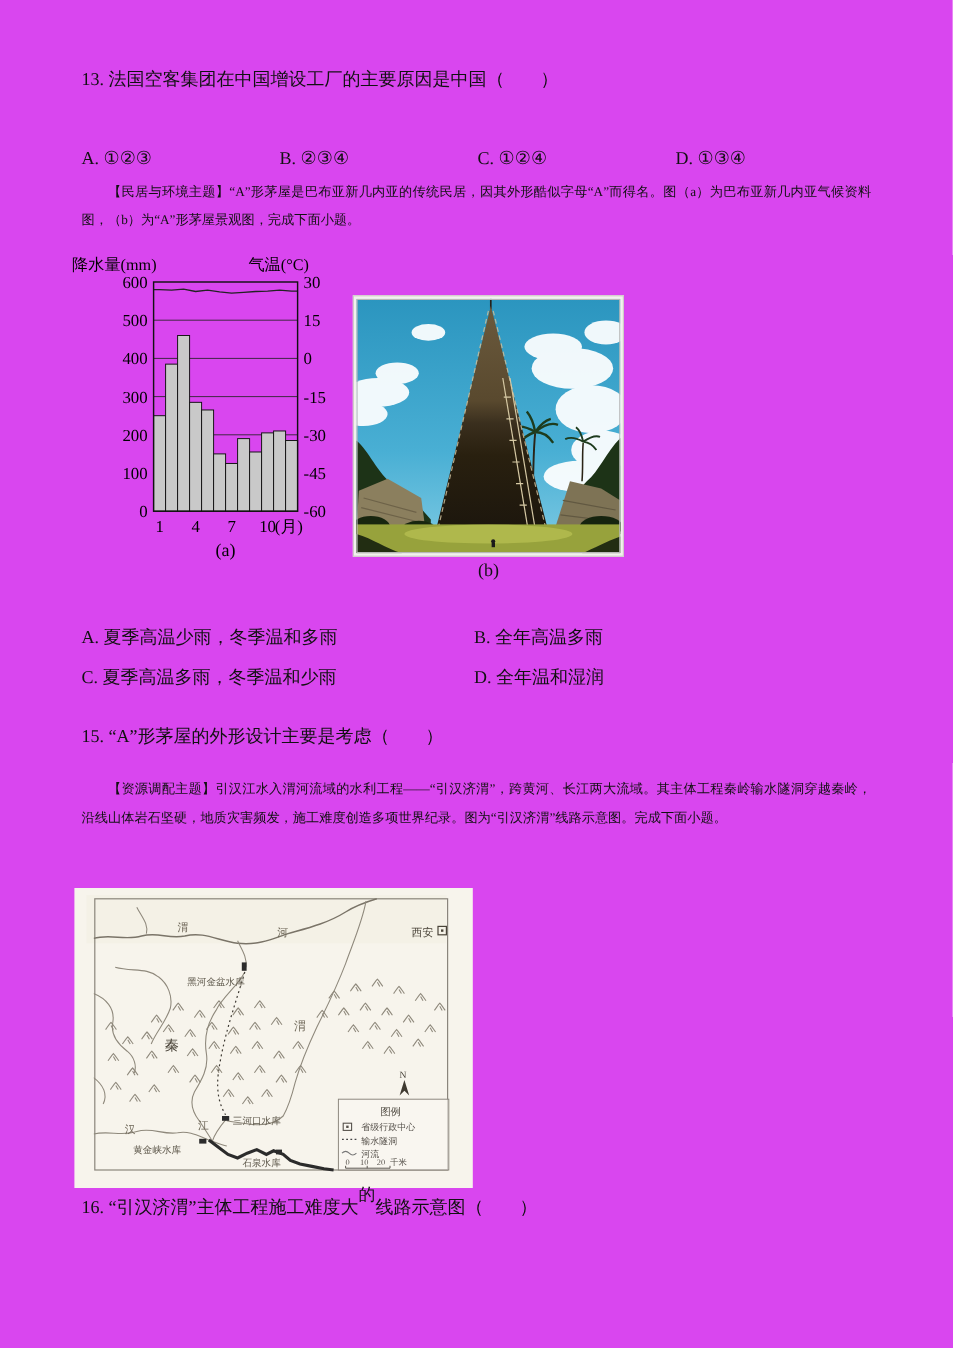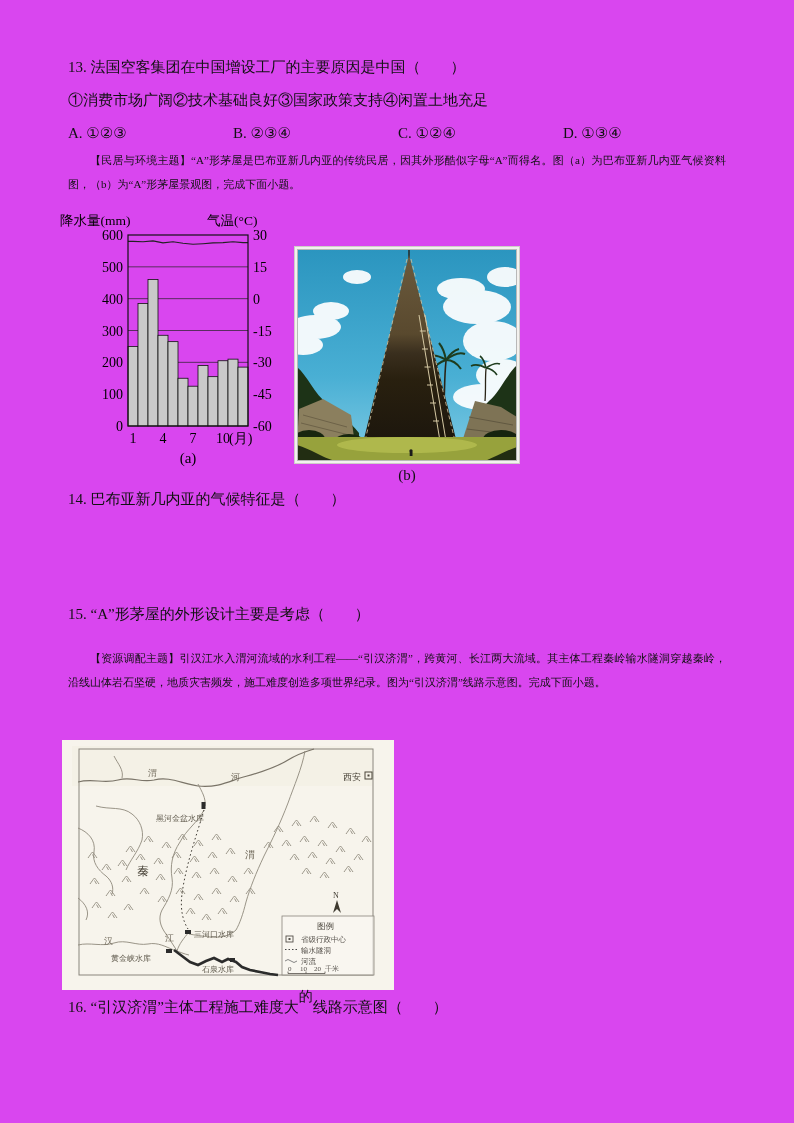--- a/index.html
+++ b/index.html
@@ -18,21 +18,20 @@
   #map-bg{position:absolute;left:62px;top:740px;width:332px;height:250px;background:#f7f4ec;}
   #map-bg:before{content:"";position:absolute;left:10px;top:6px;width:300px;height:40px;background:#f2eee2;opacity:.6;}
   svg text{font-family:"Liberation Serif","DejaVu Serif",serif;}
 </style>
 </head>
 <body>
 
 <div id="page">
 
   <div class="line" style="top:57px">13. 法国空客集团在中国增设工厂的主要原因是中国（　　）</div>
-  <div class="line" style="top:90px">①消费市场广阔②技术基础良好③国家政策支持④闲置土地充足</div>
   <div class="line opts4" style="top:123px">
     <span>A. ①②③</span>
     <span>B. ②③④</span>
     <span>C. ①②④</span>
     <span>D. ①③④</span>
   </div>
 
   <div class="para" style="top:148px">【民居与环境主题】“A”形茅屋是巴布亚新几内亚的传统民居，因其外形酷似字母“A”而得名。图（a）为巴布亚新几内亚气候资料图，（b）为“A”形茅屋景观图，完成下面小题。</div>
 
   <div id="chart-wrap">
@@ -166,21 +165,26 @@
           <path d="M220,212 L220,198 C208,202 198,208 188,212 Z" fill="#222d12"></path>
           <circle cx="114" cy="202" r="1.7" fill="#1a1a1a"></circle>
           <rect x="112.7" y="203" width="2.8" height="4" fill="#1a1a1a"></rect>
         </g>
         <rect x="0.5" y="0.5" width="219" height="211" fill="none" stroke="#b8b8b8"></rect>
       </svg>
     </div>
     <div id="photo-caption">(b)</div>
   </div>
 
-  <div class="line" style="top:489px">14. 巴布亚新几内亚的气候特征是（　　）</div>
+  <div class="line opts2" style="top:522px">
+    <span>A. 夏季高温少雨，冬季温和多雨</span>
+    <span>B. 全年高温多雨</span>
+    <span>C. 夏季高温多雨，冬季温和少雨</span>
+    <span>D. 全年温和湿润</span>
+  </div>
 
   <div class="line" style="top:604px">15. “A”形茅屋的外形设计主要是考虑（　　）</div>
 
   <div class="para" style="top:646px">【资源调配主题】引汉江水入渭河流域的水利工程——“引汉济渭”，跨黄河、长江两大流域。其主体工程秦岭输水隧洞穿越秦岭，沿线山体岩石坚硬，地质灾害频发，施工难度创造多项世界纪录。图为“引汉济渭”线路示意图。完成下面小题。</div>
 
   <div id="map-bg"></div>
   <svg style="position:absolute;left:78px;top:748px" width="297" height="229" viewBox="0 0 297 229">
     <defs>
       <path id="mtn" d="M0,6 C1.5,4 3,1.5 4.5,0 C6,1.5 7.5,4 9,6 M4.5,2.5 L6.5,6" stroke="#8f897c" fill="none" stroke-width="0.9"></path>
     </defs>

